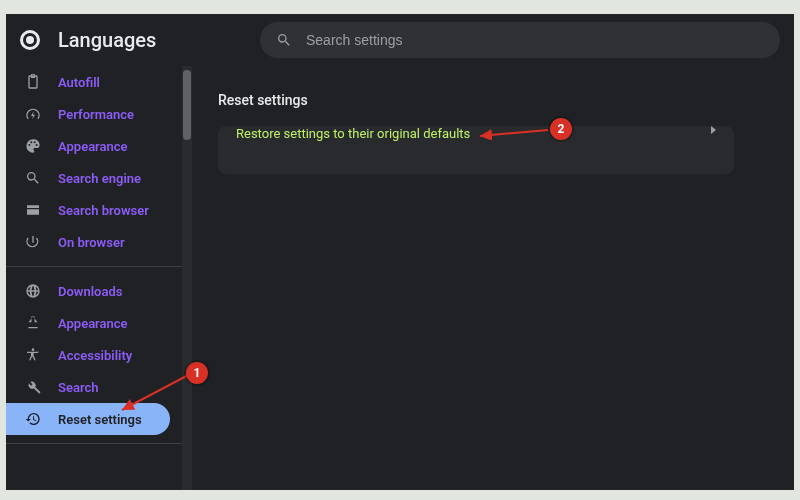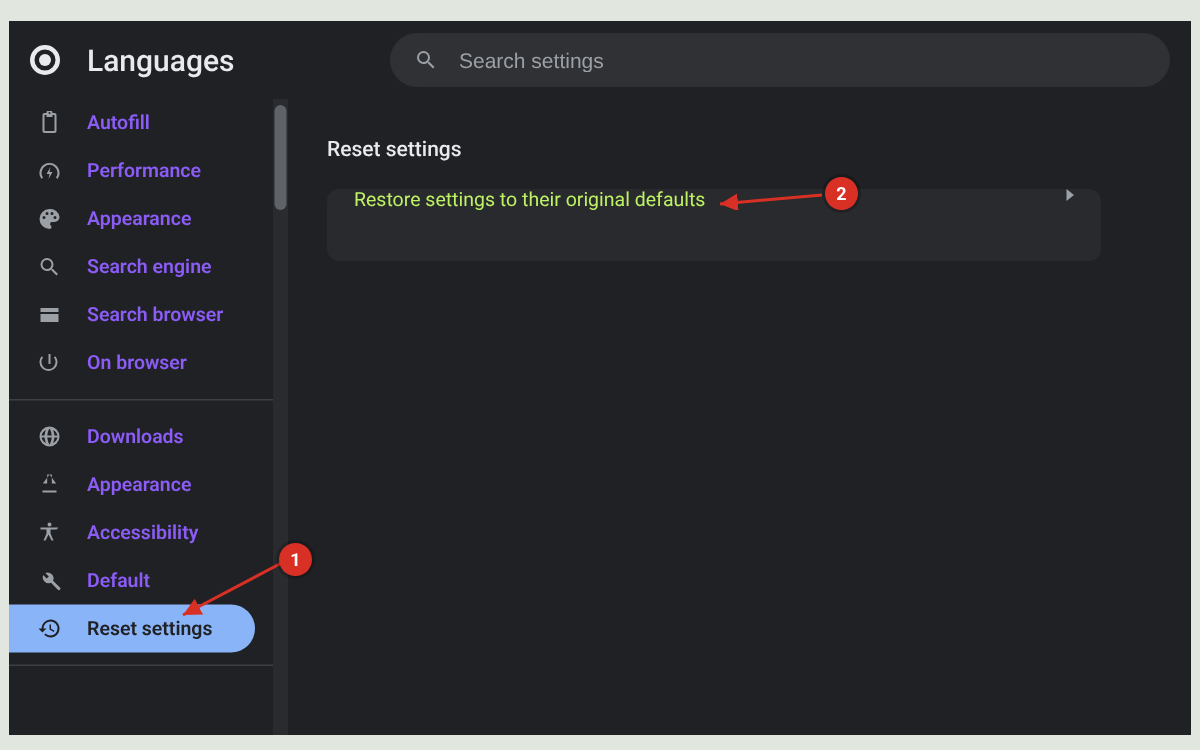--- a/index.html
+++ b/index.html
@@ -258,21 +258,21 @@
               </svg>
             </span>
           <span>Accessibility</span>
         </div>
         <div class="nav-item">
           <span class="icon">
               <svg viewBox="0 0 24 24" width="16" height="16">
                 <path d="M22.7 19.3l-7.1-7.1a6 6 0 00-7.8-7.8l3.5 3.5-2.1 2.1-3.5-3.5a6 6 0 007.8 7.8l7.1 7.1a1 1 0 001.4 0l.7-.7a1 1 0 000-1.4z"></path>
               </svg>
             </span>
-          <span>Default</span>
+          <span>Search</span>
         </div>
         <div class="nav-item active">
           <span class="icon">
               <svg viewBox="0 0 24 24" width="16" height="16">
                 <path d="M13 3a9 9 0 00-9 9H1l3.89 3.89L9 12H6a7 7 0 117 7 6.93 6.93 0 01-4.95-2.05l-1.41 1.41A9 9 0 1013 3zm-1 5v5l4.28 2.54.72-1.21-3.5-2.08V8z"></path>
               </svg>
             </span>
           <span>Reset settings</span>
         </div>
 

